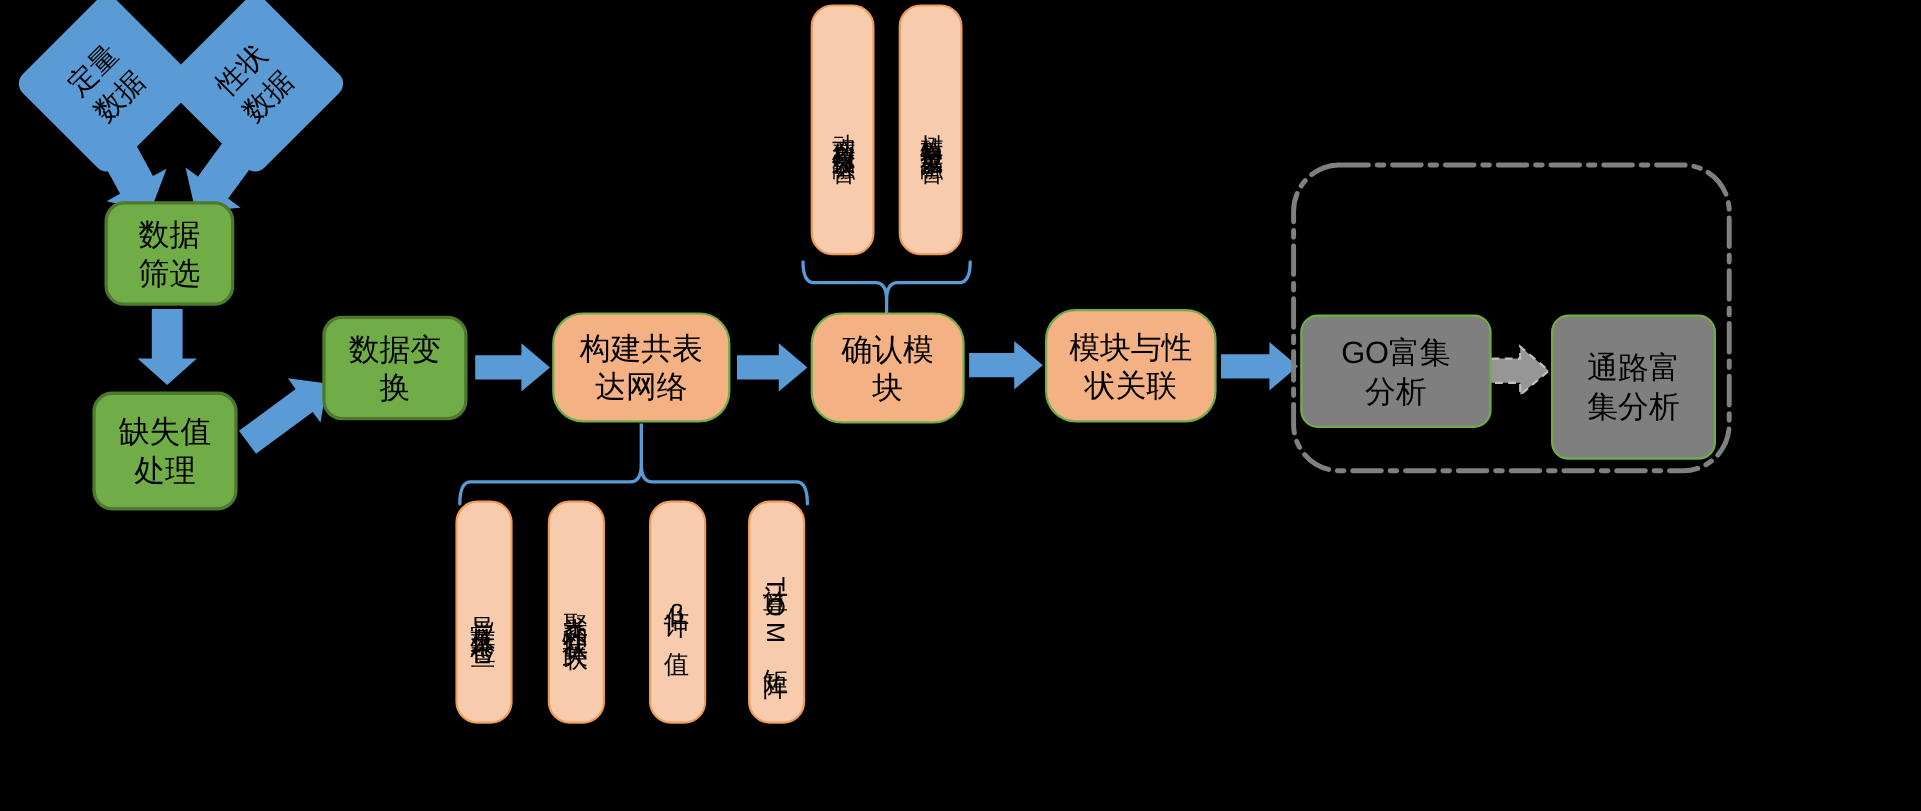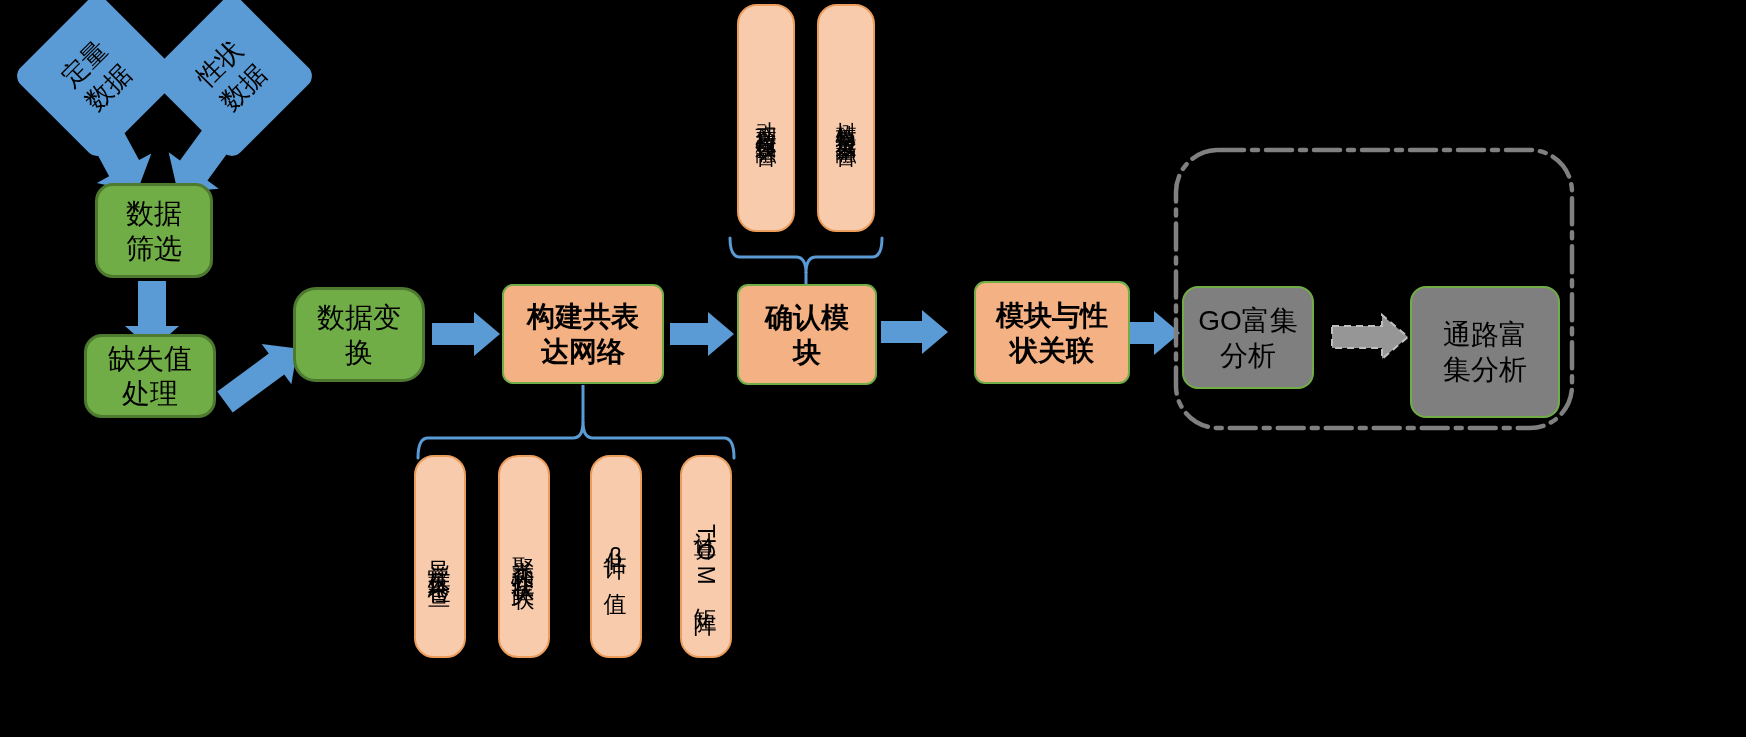--- a/index.html
+++ b/index.html
@@ -12,21 +12,21 @@
   }
   svg.layer { position:absolute; left:0; top:0; z-index:1; }
 
   .box {
     position:absolute; z-index:2; box-sizing:border-box;
     display:flex; align-items:center; justify-content:center;
     text-align:center; white-space:pre-line;
     font-size:28px; line-height:1.25; color:var(--text,#000);
   }
   .green  { background:var(--green-fill); border:3px solid var(--green-border); border-radius:18px; }
-  .orange { background:var(--orange-fill); border:2.5px solid var(--orange-outline); border-radius:11px;font-weight:bold; }
+  .orange { background:var(--orange-fill); border:2.5px solid var(--orange-outline); border-radius:28px; }
   .gray   { background:var(--gray-fill); border:2.5px solid var(--gray-outline); border-radius:16px; }
 
   .diamond {
     position:absolute; z-index:2; box-sizing:border-box;
     display:flex; align-items:center; justify-content:center;
     text-align:center; white-space:pre-line;
     background:var(--blue); border-radius:12px;
     transform:rotate(-45deg);
     font-size:26px; line-height:1.3; color:var(--text,#000);
   }
@@ -83,33 +83,33 @@
     <rect class="dashbox" x="1176" y="150" width="396" height="278" rx="42"></rect>
   </svg>
 
   <div class="diamond" style="left:37px; top:16px; width:120px; height:120px;">定量
 数据</div>
   <div class="diamond" style="left:172px; top:16px; width:120px; height:120px;">性状
 数据</div>
 
   <div class="box green" style="left:95px; top:183px; width:118px; height:95px;">数据
 筛选</div>
-  <div class="box green" style="left:84px; top:334px; width:132px; height:84px;">缺失值
+  <div class="box green" style="left:84px; top:356px; width:132px; height:108px;">缺失值
 处理</div>
-  <div class="box green" style="left:293px; top:287px; width:132px; height:95px;border-radius:23px;">数据变
+  <div class="box green" style="left:293px; top:287px; width:132px; height:95px;">数据变
 换</div>
 
   <div class="box orange" style="left:502px; top:284px; width:162px; height:100px;">构建共表
 达网络</div>
   <div class="box orange" style="left:737px; top:284px; width:140px; height:101px;">确认模
 块</div>
-  <div class="box orange" style="left:950px; top:281px; width:156px; height:103px;margin-left:24px;">模块与性
+  <div class="box orange" style="left:950px; top:281px; width:156px; height:103px;">模块与性
 状关联</div>
 
-  <div class="box gray" style="left:1182px; top:286px; width:132px; height:103px;">GO富集
+  <div class="box gray" style="left:1182px; top:286px; width:174px; height:103px;">GO富集
 分析</div>
   <div class="box gray" style="left:1410px; top:286px; width:150px; height:132px;">通路富
 集分析</div>
 
   <div class="vbox vtop" style="left:737px; top:4px; width:58px; height:228px;">动态剪枝与模块融合</div>
   <div class="vbox vtop" style="left:817px; top:4px; width:58px; height:228px;">树枝与定量数据融合</div>
 
   <div class="vbox vbottom" style="left:414px; top:455px; width:52px; height:203px;">异常样本检查</div>
   <div class="vbox vbottom" style="left:498px; top:455px; width:52px; height:203px;">聚类和性状关联</div>
   <div class="vbox vbottom" style="left:590px; top:455px; width:52px; height:203px;">估计β值</div>

